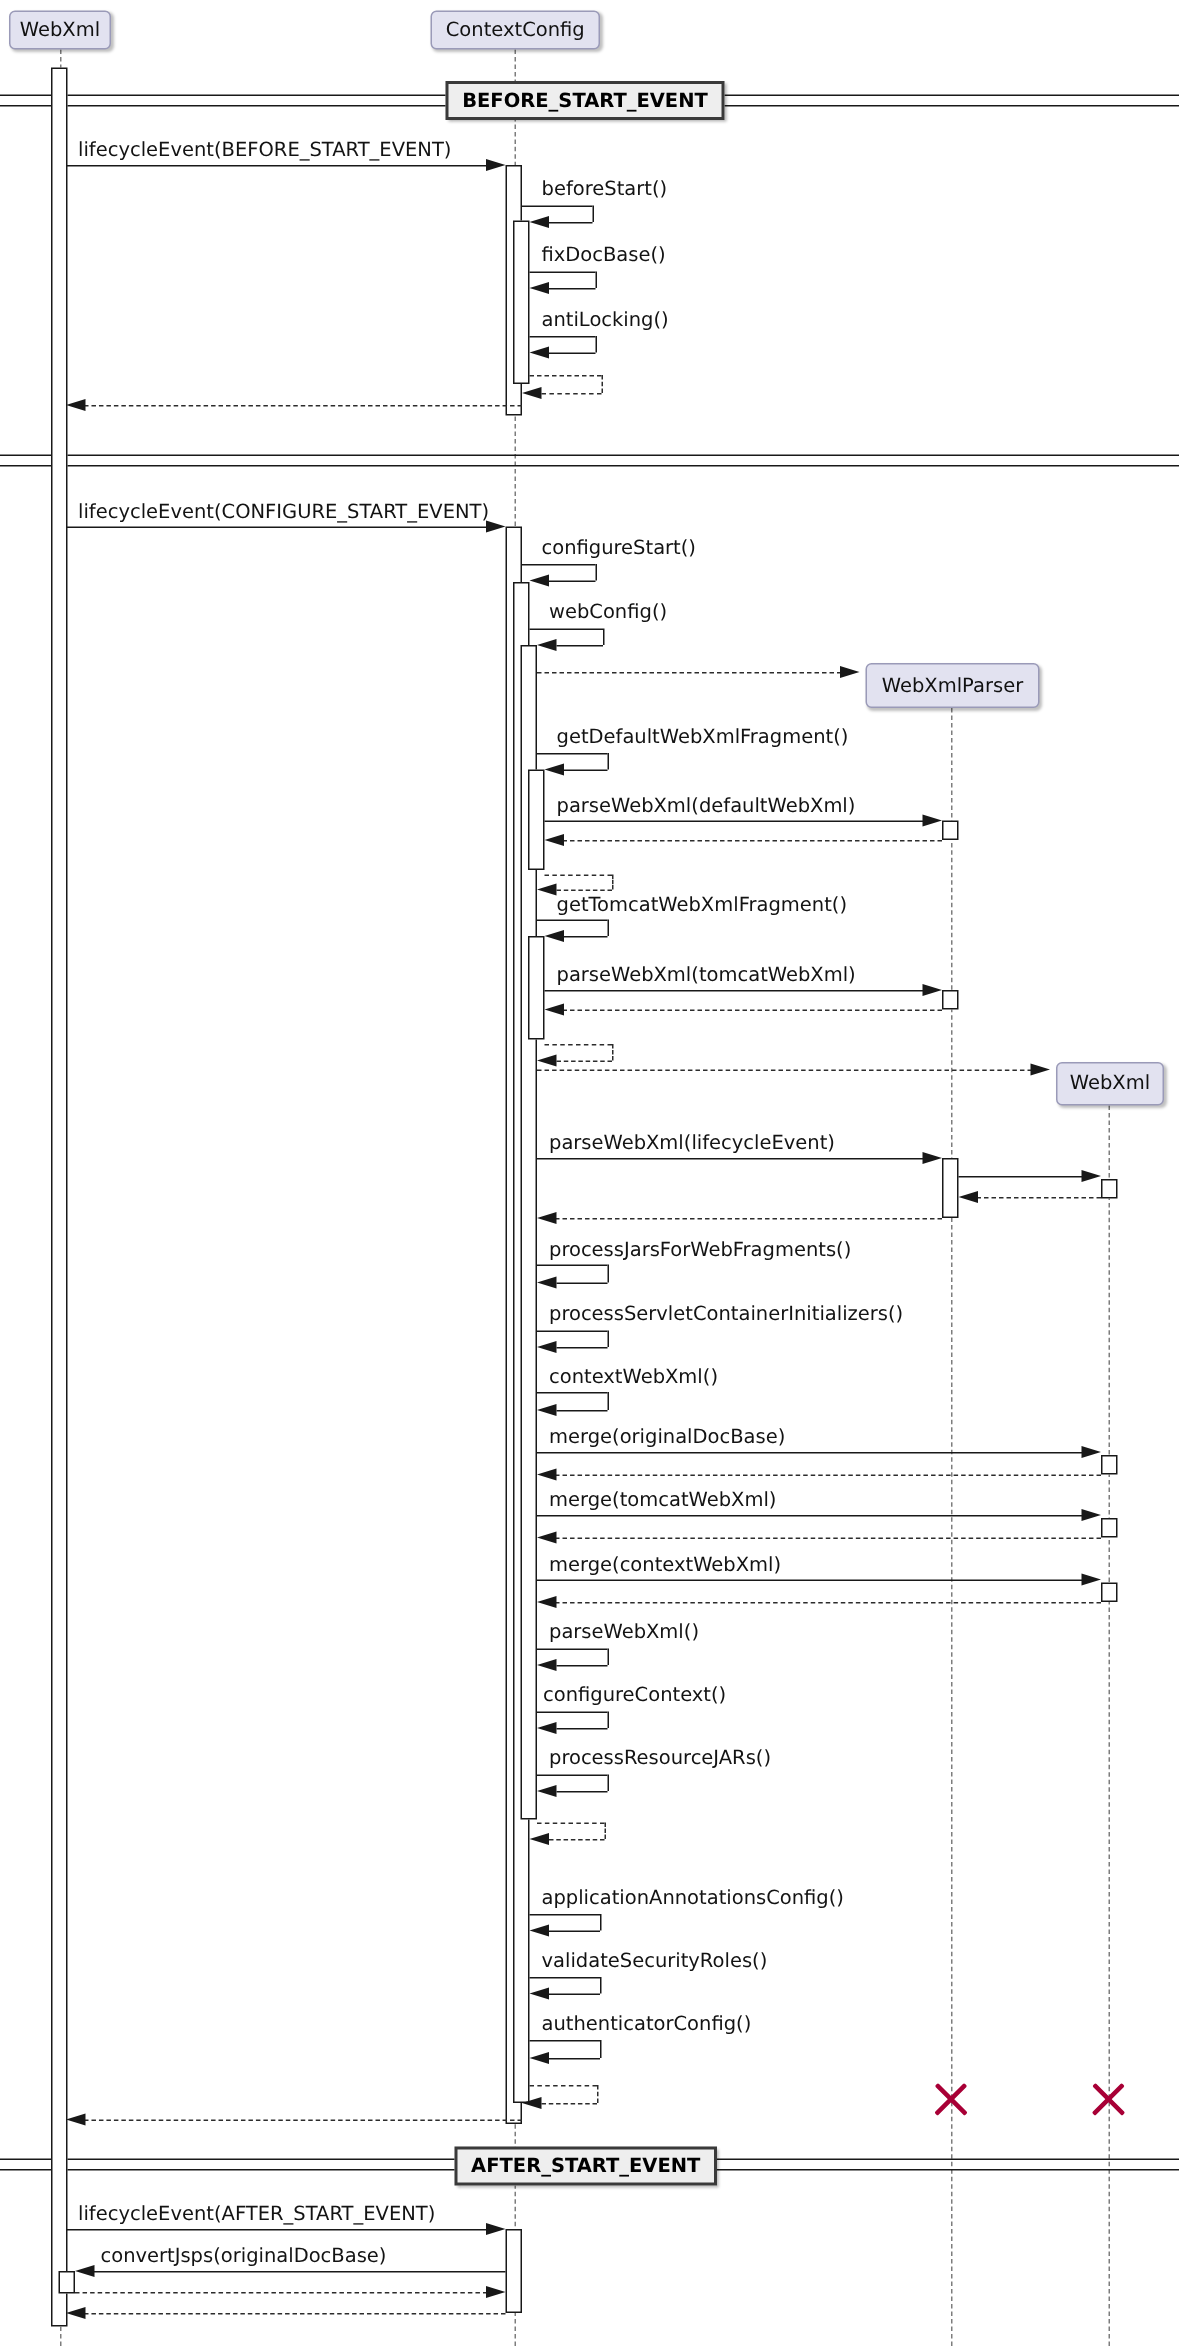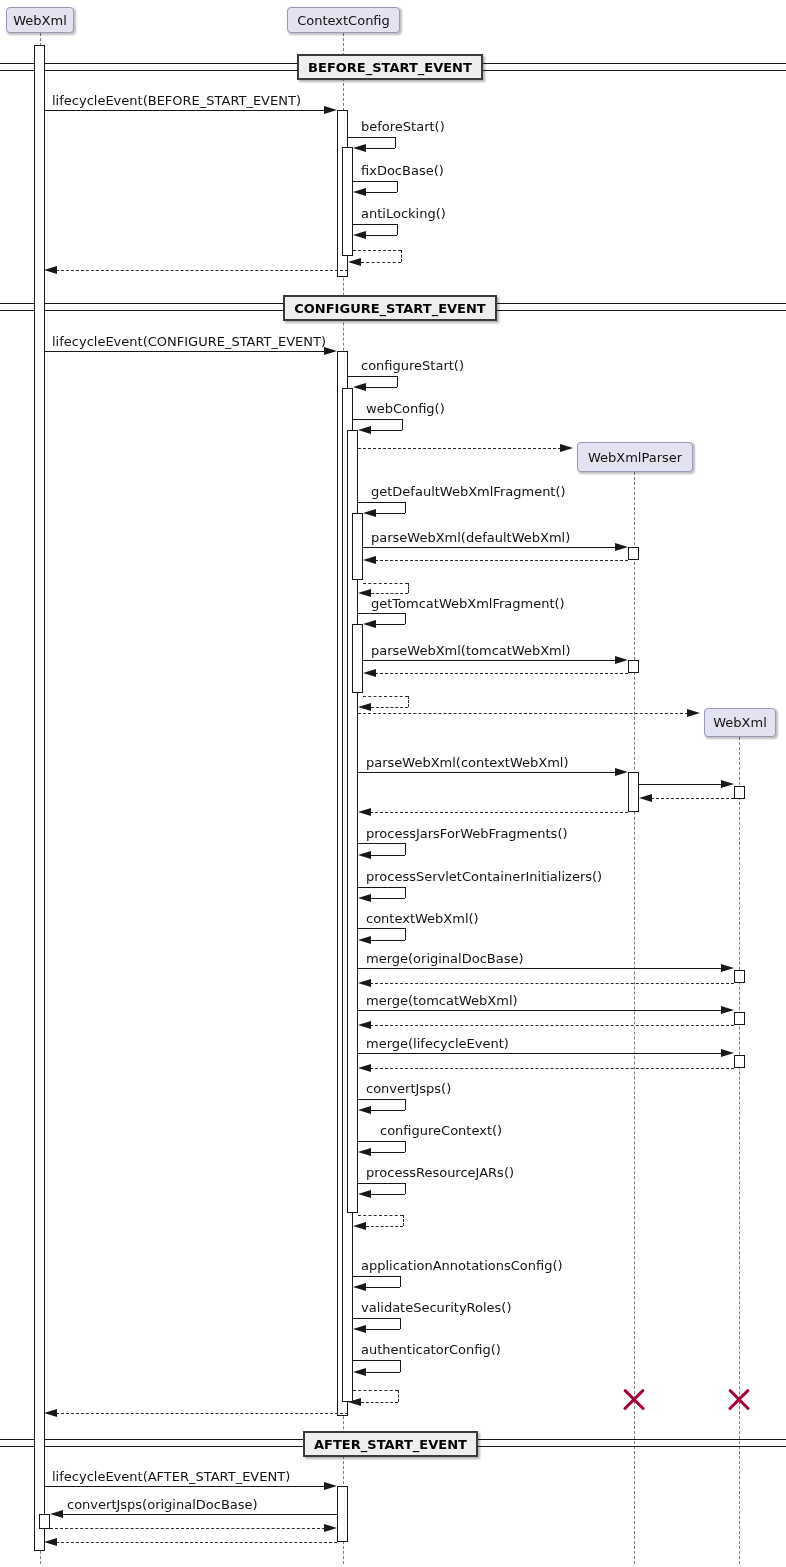--- a/index.html
+++ b/index.html
@@ -62,21 +62,20 @@
     <div class="abs activation" style="left: 628px; top: 547px; width: 11px; height: 13px;"></div>
     <div class="abs activation" style="left: 628px; top: 660px; width: 11px; height: 13px;"></div>
     <div class="abs activation" style="left: 628px; top: 772px; width: 11px; height: 40px;"></div>
     <div class="abs activation" style="left: 734px; top: 786px; width: 11px; height: 13px;"></div>
     <div class="abs activation" style="left: 734px; top: 970px; width: 11px; height: 13px;"></div>
     <div class="abs activation" style="left: 734px; top: 1012px; width: 11px; height: 13px;"></div>
     <div class="abs activation" style="left: 734px; top: 1055px; width: 11px; height: 13px;"></div>
     <div class="abs activation" style="left: 337px; top: 1486px; width: 11px; height: 56px;"></div>
     <div class="abs activation" style="left: 39px; top: 1514px; width: 11px; height: 15px;"></div>
     <div class="abs dbox" style="left: 297px; top: 54px; width: 186px; height: 26px;">BEFORE_START_EVENT</div>
-    <div class="abs dbox" style="left: 283px; top: 295px; width: 214px; height: 26px;">CONFIGURE_START_EVENT</div>
     <div class="abs dbox" style="left: 303px; top: 1431px; width: 175px; height: 26px;">AFTER_START_EVENT</div>
     <div class="abs pbox" style="left: 6px; top: 7px; width: 68px; height: 26px;">WebXml</div>
     <div class="abs pbox" style="left: 287px; top: 7px; width: 113px; height: 26px;">ContextConfig</div>
     <div class="abs pbox" style="left: 577px; top: 442px; width: 116px; height: 30px;">WebXmlParser</div>
     <div class="abs pbox" style="left: 704px; top: 708px; width: 72px; height: 29px;">WebXml</div>
     <div class="abs mline-solid" style="left: 44px; top: 110px; width: 281px;"></div>
     <div class="abs head head-right" style="left: 324px; top: 105.5px;"></div>
     <div class="abs mlabel" style="left: 52px; top: 93px;">lifecycleEvent(BEFORE_START_EVENT)</div>
     <div class="abs mline-solid" style="left: 348px; top: 137px; width: 47px;"></div>
     <div class="abs vseg-solid" style="left: 395px; top: 137px; height: 11px;"></div>
@@ -139,21 +138,21 @@
     <div class="abs mline-dashed" style="left: 375px; top: 673px; width: 253px;"></div>
     <div class="abs head head-left" style="left: 363px; top: 668.5px;"></div>
     <div class="abs mline-dashed" style="left: 363px; top: 696px; width: 45px;"></div>
     <div class="abs vseg-dashed" style="left: 408px; top: 696px; height: 11px;"></div>
     <div class="abs mline-dashed" style="left: 371px; top: 707px; width: 37px;"></div>
     <div class="abs head head-left" style="left: 358px; top: 702.5px;"></div>
     <div class="abs mline-dashed" style="left: 358px; top: 713px; width: 330px;"></div>
     <div class="abs head head-right" style="left: 687px; top: 708.5px;"></div>
     <div class="abs mline-solid" style="left: 358px; top: 772px; width: 258px;"></div>
     <div class="abs head head-right" style="left: 615px; top: 767.5px;"></div>
-    <div class="abs mlabel" style="left: 366px; top: 755px;">parseWebXml(contextWebXml)</div>
+    <div class="abs mlabel" style="left: 366px; top: 755px;">parseWebXml(lifecycleEvent)</div>
     <div class="abs mline-solid" style="left: 639px; top: 784px; width: 83px;"></div>
     <div class="abs head head-right" style="left: 721px; top: 779.5px;"></div>
     <div class="abs mline-dashed" style="left: 651px; top: 798px; width: 83px;"></div>
     <div class="abs head head-left" style="left: 639px; top: 793.5px;"></div>
     <div class="abs mline-dashed" style="left: 370px; top: 812px; width: 258px;"></div>
     <div class="abs head head-left" style="left: 358px; top: 807.5px;"></div>
     <div class="abs mline-solid" style="left: 358px; top: 843px; width: 47px;"></div>
     <div class="abs vseg-solid" style="left: 405px; top: 843px; height: 12px;"></div>
     <div class="abs mline-solid" style="left: 371px; top: 855px; width: 34px;"></div>
     <div class="abs head head-left" style="left: 358px; top: 850.5px;"></div>
@@ -173,33 +172,33 @@
     <div class="abs mlabel" style="left: 366px; top: 951px;">merge(originalDocBase)</div>
     <div class="abs mline-dashed" style="left: 370px; top: 983px; width: 364px;"></div>
     <div class="abs head head-left" style="left: 358px; top: 978.5px;"></div>
     <div class="abs mline-solid" style="left: 358px; top: 1010px; width: 364px;"></div>
     <div class="abs head head-right" style="left: 721px; top: 1005.5px;"></div>
     <div class="abs mlabel" style="left: 366px; top: 993px;">merge(tomcatWebXml)</div>
     <div class="abs mline-dashed" style="left: 370px; top: 1025px; width: 364px;"></div>
     <div class="abs head head-left" style="left: 358px; top: 1020.5px;"></div>
     <div class="abs mline-solid" style="left: 358px; top: 1053px; width: 364px;"></div>
     <div class="abs head head-right" style="left: 721px; top: 1048.5px;"></div>
-    <div class="abs mlabel" style="left: 366px; top: 1036px;">merge(lifecycleEvent)</div>
+    <div class="abs mlabel" style="left: 366px; top: 1036px;">merge(contextWebXml)</div>
     <div class="abs mline-dashed" style="left: 370px; top: 1068px; width: 364px;"></div>
     <div class="abs head head-left" style="left: 358px; top: 1063.5px;"></div>
     <div class="abs mline-solid" style="left: 358px; top: 1099px; width: 47px;"></div>
     <div class="abs vseg-solid" style="left: 405px; top: 1099px; height: 11px;"></div>
     <div class="abs mline-solid" style="left: 371px; top: 1110px; width: 34px;"></div>
     <div class="abs head head-left" style="left: 358px; top: 1105.5px;"></div>
-    <div class="abs mlabel" style="left: 366px; top: 1081px;">convertJsps()</div>
+    <div class="abs mlabel" style="left: 366px; top: 1081px;">parseWebXml()</div>
     <div class="abs mline-solid" style="left: 358px; top: 1141px; width: 47px;"></div>
     <div class="abs vseg-solid" style="left: 405px; top: 1141px; height: 11px;"></div>
     <div class="abs mline-solid" style="left: 371px; top: 1152px; width: 34px;"></div>
     <div class="abs head head-left" style="left: 358px; top: 1147.5px;"></div>
-    <div class="abs mlabel" style="left: 380px; top: 1123px;">configureContext()</div>
+    <div class="abs mlabel" style="left: 362px; top: 1123px;">configureContext()</div>
     <div class="abs mline-solid" style="left: 358px; top: 1183px; width: 47px;"></div>
     <div class="abs vseg-solid" style="left: 405px; top: 1183px; height: 11px;"></div>
     <div class="abs mline-solid" style="left: 371px; top: 1194px; width: 34px;"></div>
     <div class="abs head head-left" style="left: 358px; top: 1189.5px;"></div>
     <div class="abs mlabel" style="left: 366px; top: 1165px; text-align: right;">processResourceJARs()</div>
     <div class="abs mline-dashed" style="left: 358px; top: 1215px; width: 45px;"></div>
     <div class="abs vseg-dashed" style="left: 403px; top: 1215px; height: 11px;"></div>
     <div class="abs mline-dashed" style="left: 366px; top: 1226px; width: 37px;"></div>
     <div class="abs head head-left" style="left: 353px; top: 1221.5px;"></div>
     <div class="abs mline-solid" style="left: 353px; top: 1276px; width: 47px;"></div>

